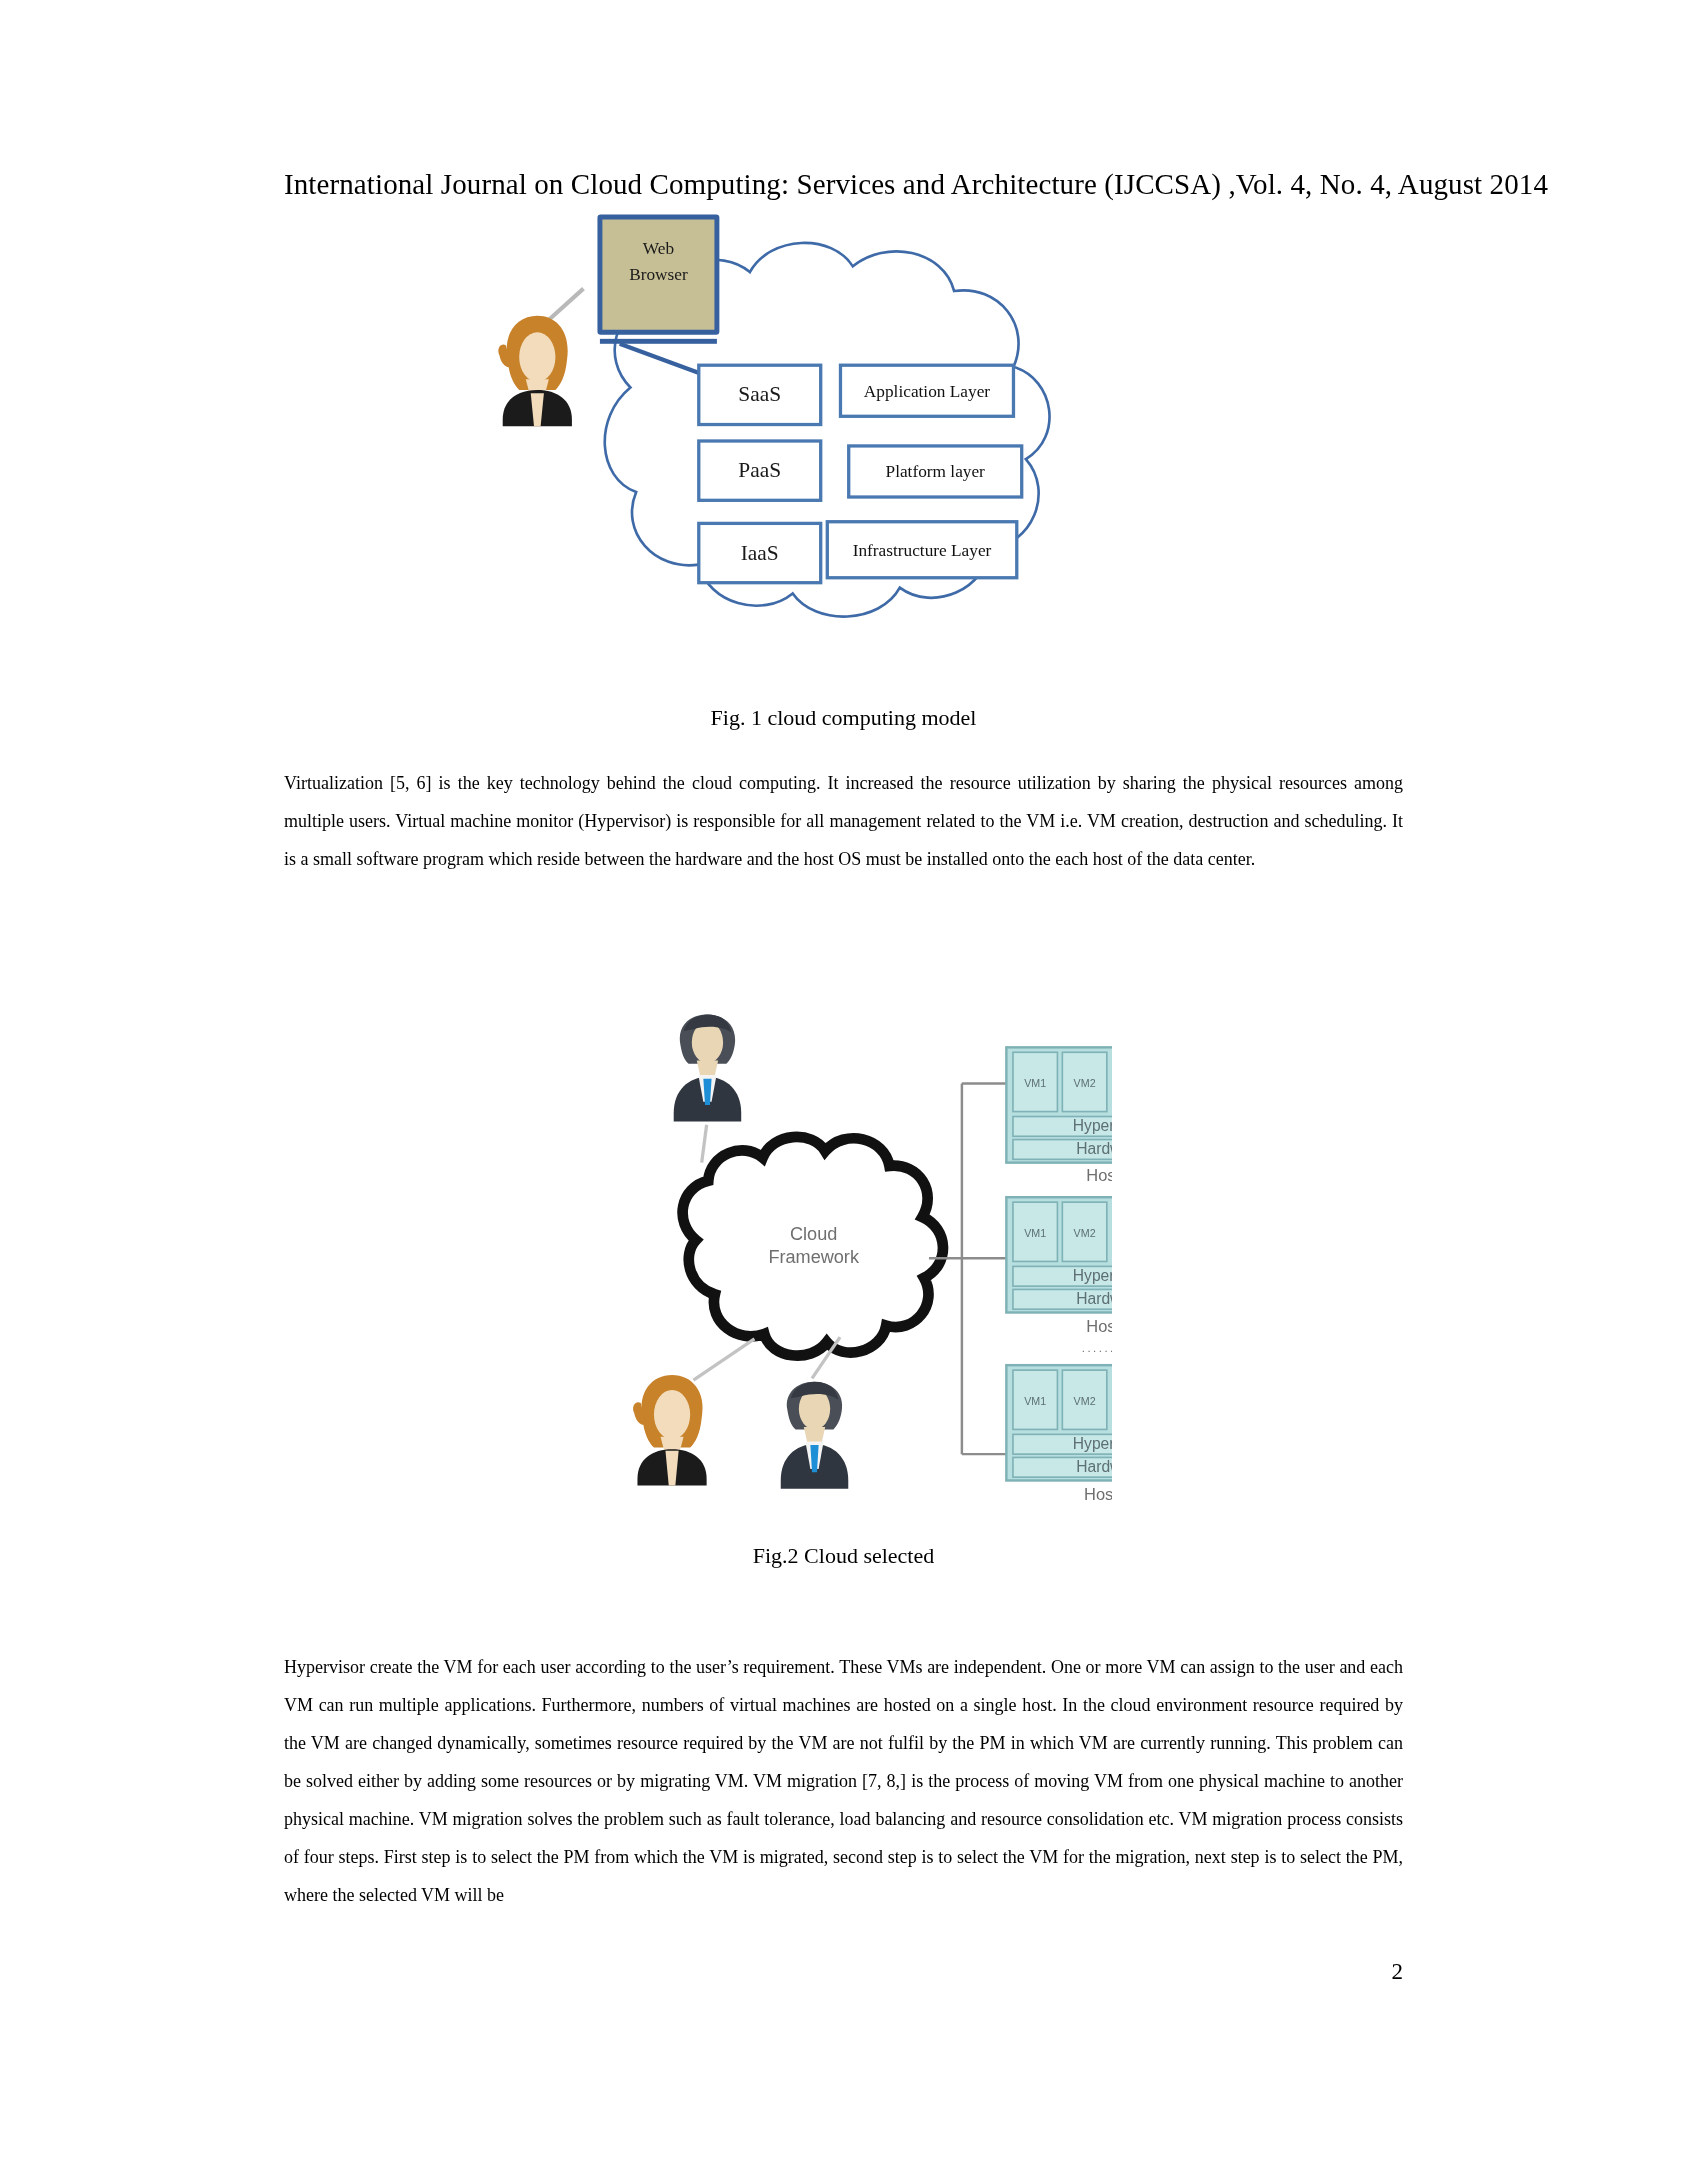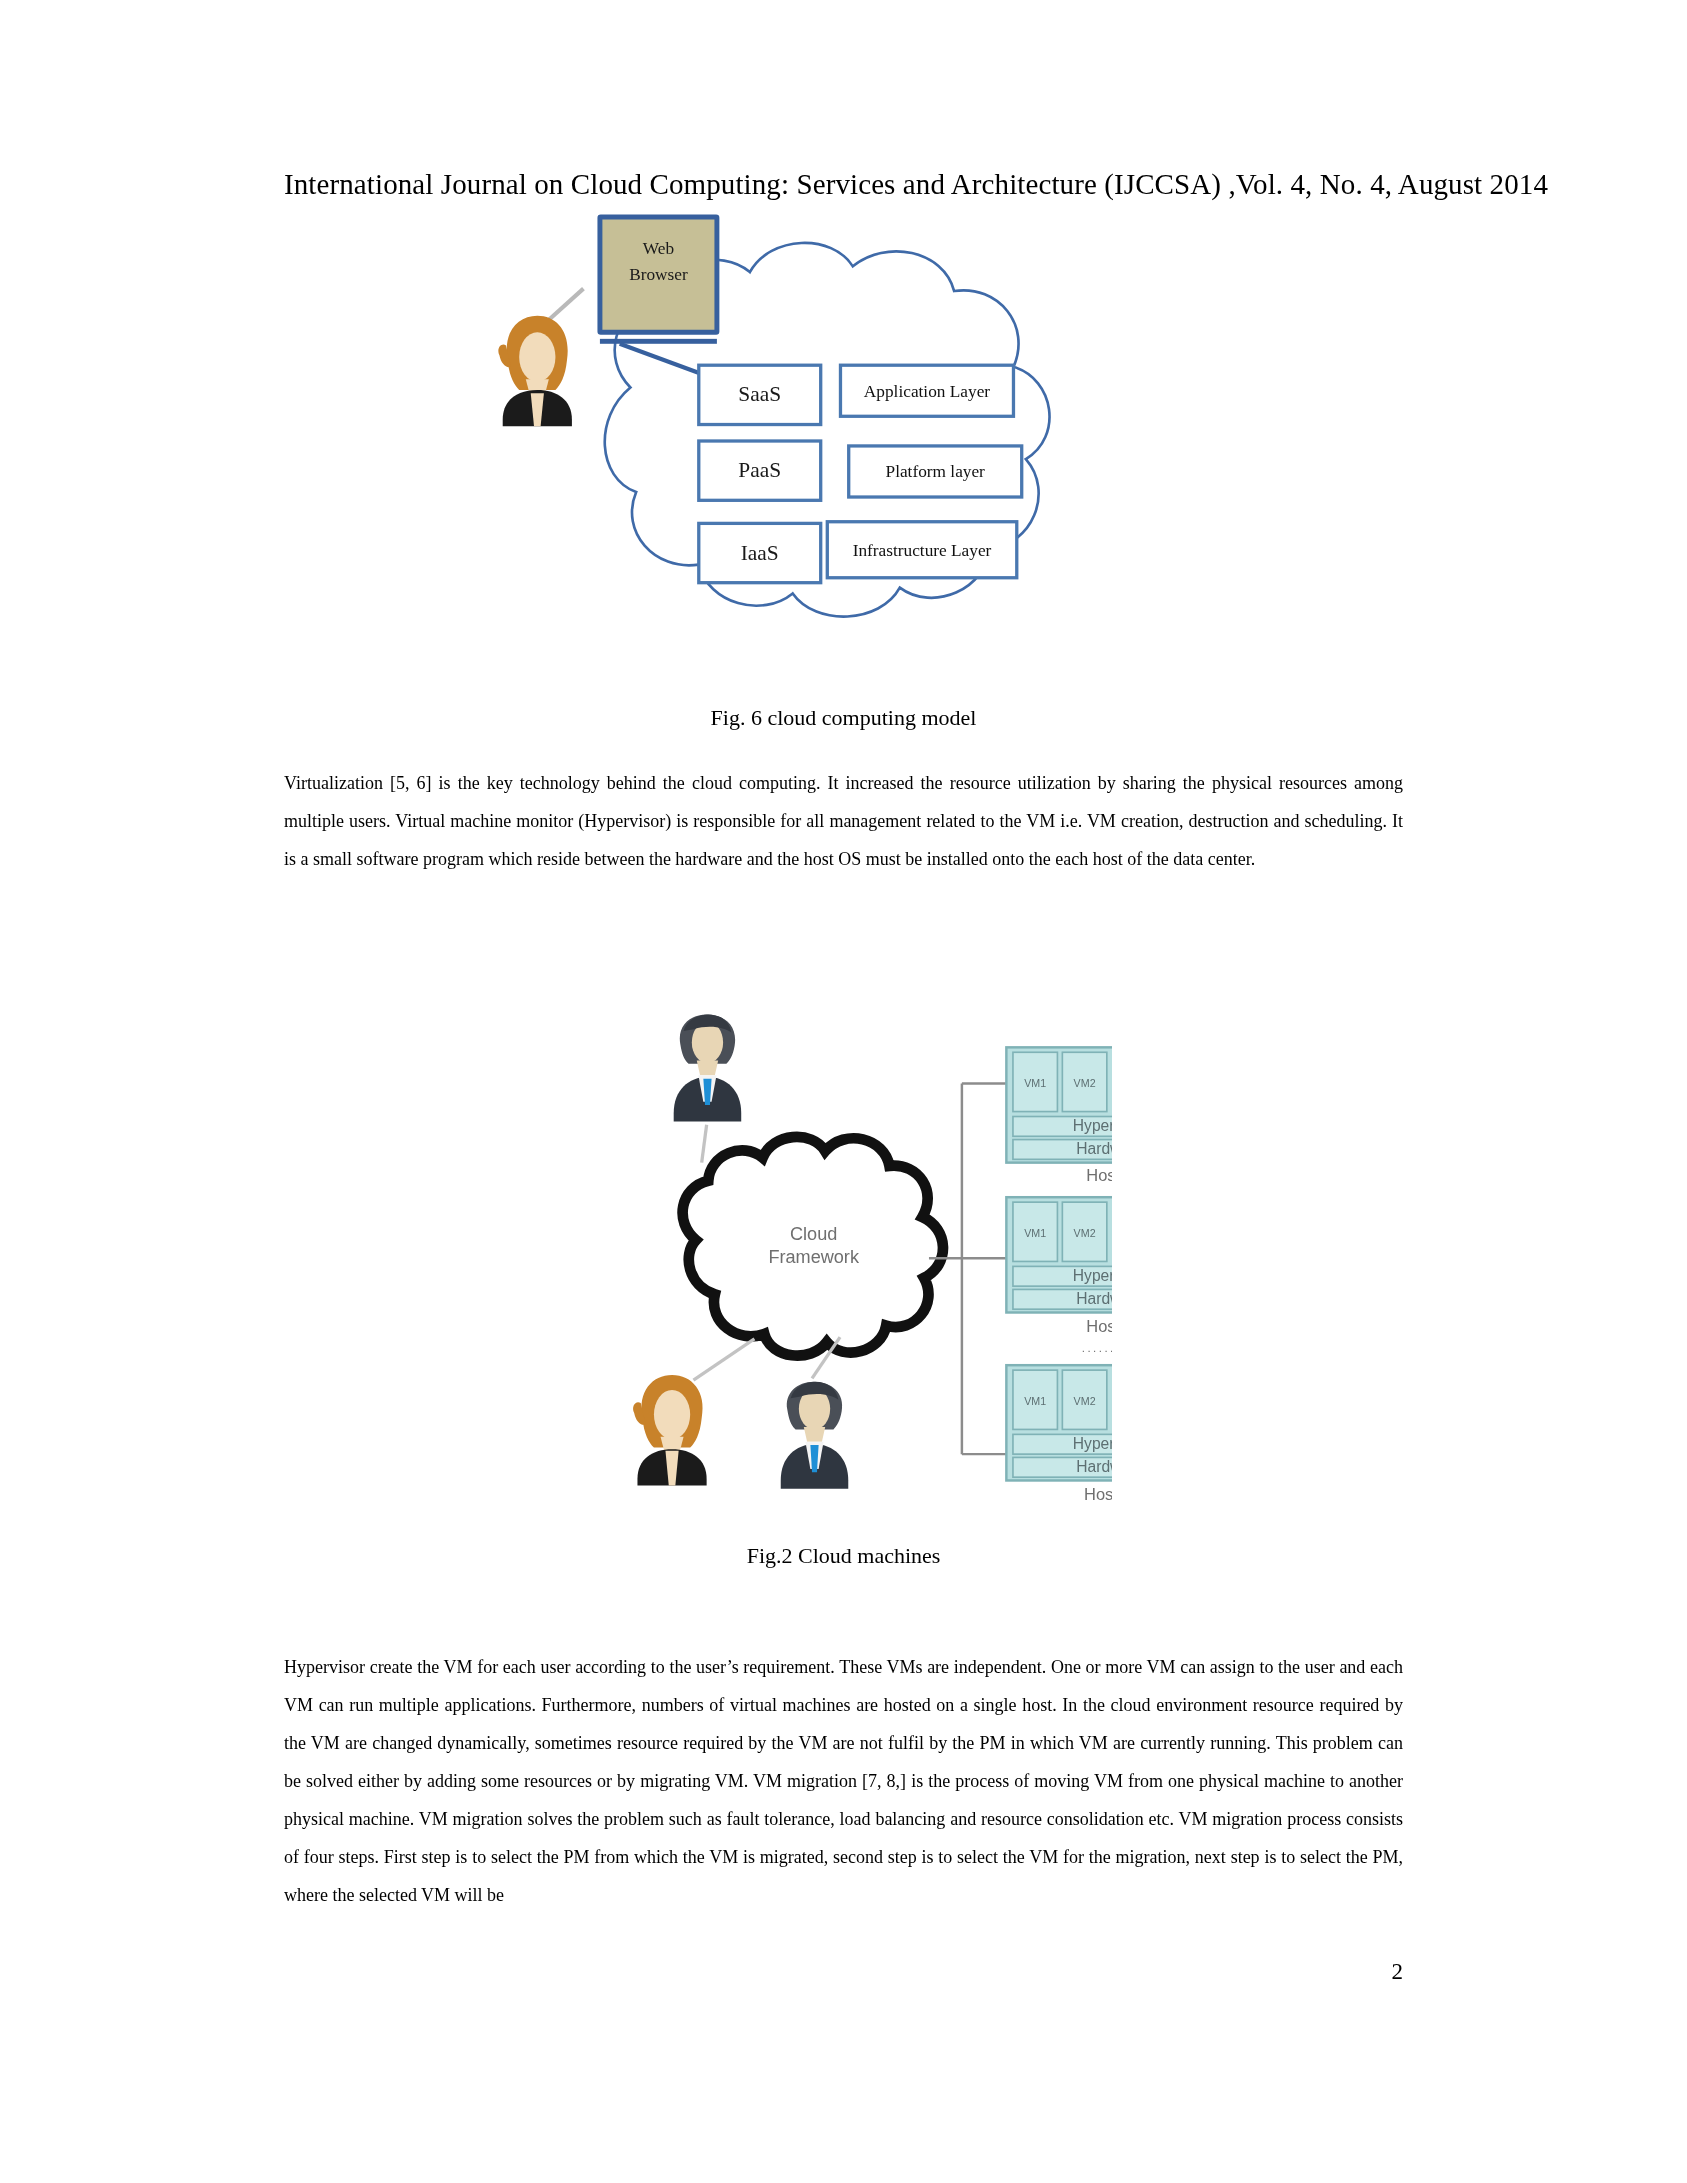--- a/index.html
+++ b/index.html
@@ -167,21 +167,21 @@
       <text class="svg-label-serif" x="545" y="236" text-anchor="middle" font-size="21" fill="#111111">Application Layer</text>
 
       <rect x="450" y="296" width="210" height="62" fill="#ffffff" stroke="#4a78b0" stroke-width="4"></rect>
       <text class="svg-label-serif" x="555" y="334" text-anchor="middle" font-size="21" fill="#111111">Platform layer</text>
 
       <rect x="424" y="388" width="230" height="68" fill="#ffffff" stroke="#4a78b0" stroke-width="4"></rect>
       <text class="svg-label-serif" x="539" y="430" text-anchor="middle" font-size="21" fill="#111111">Infrastructure Layer</text>
     </svg>
   </div>
 
-  <div class="fig1-caption">Fig. 6 cloud computing model</div>
+  <div class="fig1-caption">Fig. 1 cloud computing model</div>
 
   <div class="para p1">Virtualization [5, 6] is the key technology behind the cloud computing. It increased the resource utilization by sharing the physical resources among multiple users. Virtual machine monitor (Hypervisor) is responsible for all management related to the VM i.e. VM creation, destruction and scheduling. It is a small software program which reside between the hardware and the host OS must be installed onto the each host of the data center.</div>
 
   <div class="fig2">
     <svg width="511" height="527" viewBox="0 0 620 640" xmlns="http://www.w3.org/2000/svg">
 
       <g>
         <path d="M 96 62 C 92 40, 108 26, 128 26 C 150 26, 166 40, 162 64
                  C 160 76, 156 82, 152 86 L 106 86 C 100 80, 98 74, 96 62 Z" fill="#4a4f57"></path>
         <ellipse cx="129" cy="60" rx="19" ry="25" fill="#e8d6b5"></ellipse>
@@ -288,20 +288,20 @@
         <text class="svg-label-sans" x="708" y="500" text-anchor="middle" font-size="13" fill="#5d6f72">VM-n</text>
         <rect x="500" y="536" width="236" height="24" fill="#c8e8e8" stroke="#7fb2b6" stroke-width="2"></rect>
         <text class="svg-label-sans" x="618" y="554" text-anchor="middle" font-size="19" fill="#5d6f72">Hypervisor</text>
         <rect x="500" y="564" width="236" height="24" fill="#c8e8e8" stroke="#7fb2b6" stroke-width="2"></rect>
         <text class="svg-label-sans" x="618" y="582" text-anchor="middle" font-size="19" fill="#5d6f72">Hardware</text>
         <text class="svg-label-sans" x="618" y="616" text-anchor="middle" font-size="20" fill="#6f6f6f">Host M</text>
       </g>
     </svg>
   </div>
 
-  <div class="fig2-caption">Fig.2 Cloud machines</div>
+  <div class="fig2-caption">Fig.2 Cloud selected</div>
 
   <div class="para p2">Hypervisor create the VM for each user according to the user’s requirement. These VMs are independent. One or more VM can assign to the user and each VM can run multiple applications. Furthermore, numbers of virtual machines are hosted on a single host. In the cloud environment resource required by the VM are changed dynamically, sometimes resource required by the VM are not fulfil by the PM in which VM are currently running. This problem can be solved either by adding some resources or by migrating VM. VM migration [7, 8,] is the process of moving VM from one physical machine to another physical machine. VM migration solves the problem such as fault tolerance, load balancing and resource consolidation etc. VM migration process consists of four steps. First step is to select the PM from which the VM is migrated, second step is to select the VM for the migration, next step is to select the PM, where the selected VM will be</div>
 
   <div class="page-number">2</div>
 
 </div>
 
 
 </body></html>

